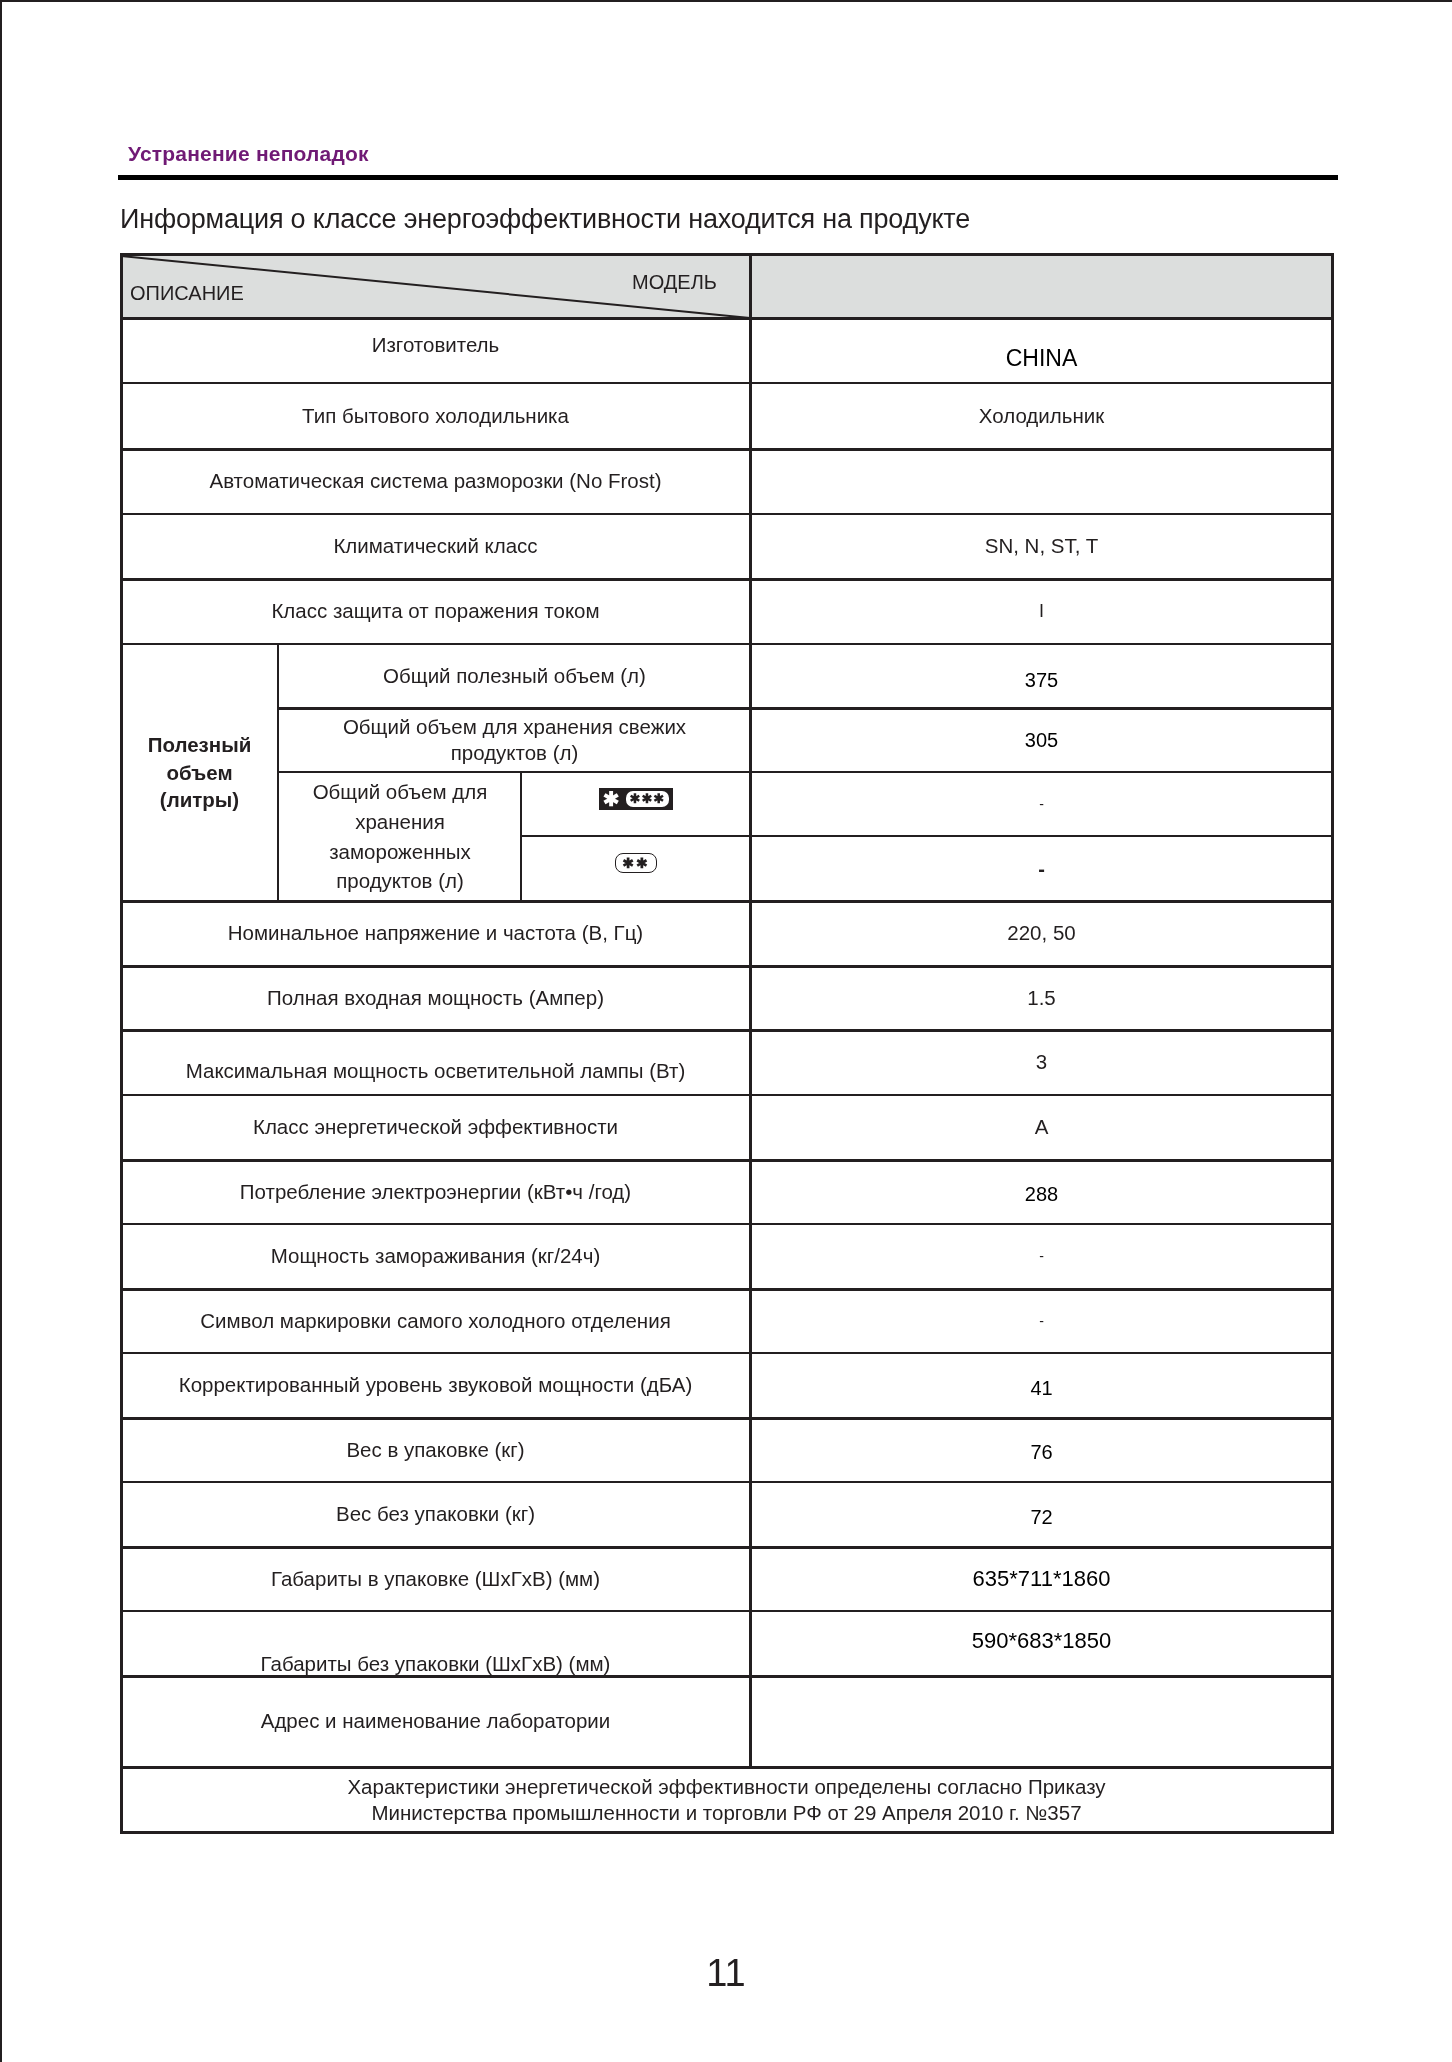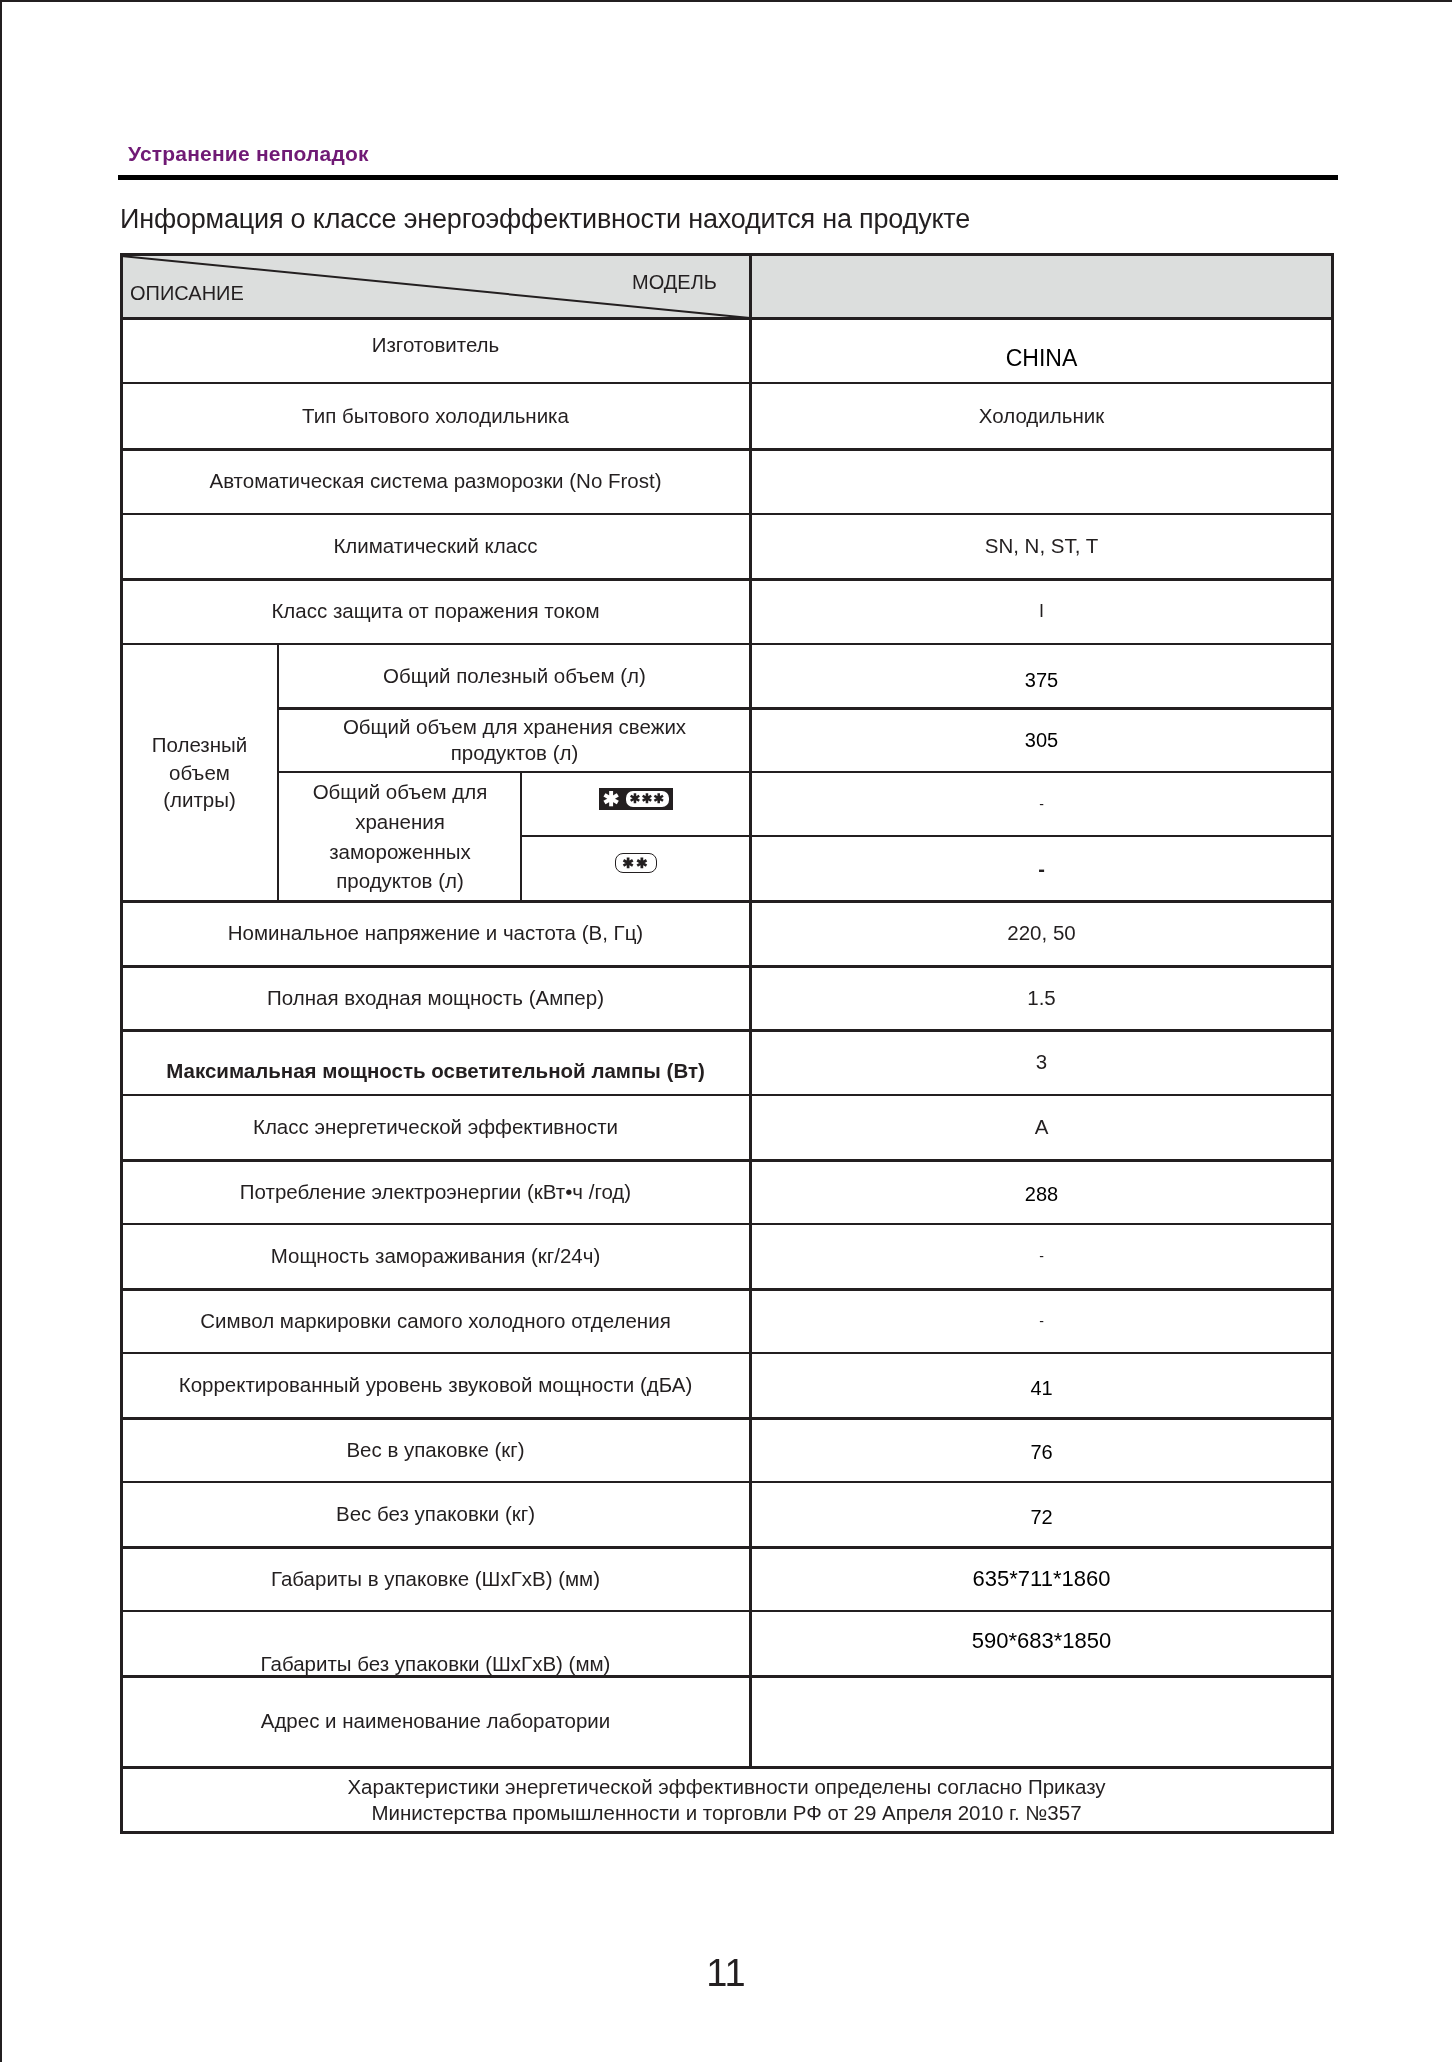--- a/index.html
+++ b/index.html
@@ -82,21 +82,21 @@
   <div>
     <div class="cell" style="left:121px; top:514px; width:629px; height:65px;">Климатический класс</div>
     <div class="cell" style="left:751px; top:514px; width:581px; height:65px;">SN, N, ST, T</div>
   </div>
   <div>
     <div class="cell" style="left:121px; top:579px; width:629px; height:65px;">Класс защита от поражения током</div>
     <div class="cell" style="left:751px; top:579px; width:581px; height:65px; font-size:18px; font-weight:100;">I</div>
   </div>
 
   <div>
-    <div class="cell" style="left:121px; top:644px; width:157px; height:257px; padding:16px 14px; line-height:1.35;">Полезный объем (литры)</div>
+    <div class="cell" style="left:121px; top:644px; width:157px; height:257px; padding:16px 14px; line-height:1.35;font-weight:bold;">Полезный объем (литры)</div>
 
     <div class="cell" style="left:279px; top:644px; width:471px; height:64px;">Общий полезный объем (л)</div>
     <div class="cell val-num" style="left:751px; top:648px; width:581px; height:64px;">375</div>
 
     <div class="cell" style="left:279px; top:708px; width:471px; height:64px; padding:0 38px; line-height:1.25;">Общий объем для хранения свежих продуктов (л)</div>
     <div class="cell val-num" style="left:751px; top:708px; width:581px; height:64px;">305</div>
 
     <div class="cell" style="left:279px; top:772px; width:242px; height:129px; padding:0 30px; line-height:1.45;">Общий объем для хранения замороженных продуктов (л)</div>
 
     <div class="cell" style="left:522px; top:772px; width:228px; height:64px; align-items:flex-start; padding-top:16px;">
@@ -115,21 +115,21 @@
 
   <div>
     <div class="cell" style="left:121px; top:901px; width:629px; height:65px;">Номинальное напряжение и частота (В, Гц)</div>
     <div class="cell" style="left:751px; top:901px; width:581px; height:65px;">220, 50</div>
   </div>
   <div>
     <div class="cell" style="left:121px; top:966px; width:629px; height:64px;">Полная входная мощность (Ампер)</div>
     <div class="cell" style="left:751px; top:966px; width:581px; height:64px;">1.5</div>
   </div>
   <div>
-    <div class="cell" style="left:121px; top:1030px; width:629px; height:83px;font-weight:bold;">Максимальная мощность осветительной лампы (Вт)</div>
+    <div class="cell" style="left:121px; top:1030px; width:629px; height:83px;">Максимальная мощность осветительной лампы (Вт)</div>
     <div class="cell" style="left:751px; top:1030px; width:581px; height:65px;">3</div>
   </div>
   <div>
     <div class="cell" style="left:121px; top:1095px; width:629px; height:65px;">Класс энергетической эффективности</div>
     <div class="cell" style="left:751px; top:1095px; width:581px; height:65px;">A</div>
   </div>
   <div>
     <div class="cell" style="left:121px; top:1160px; width:629px; height:64px;">Потребление электроэнергии (кВт•ч /год)</div>
     <div class="cell val-num" style="left:751px; top:1162px; width:581px; height:64px;">288</div>
   </div>

